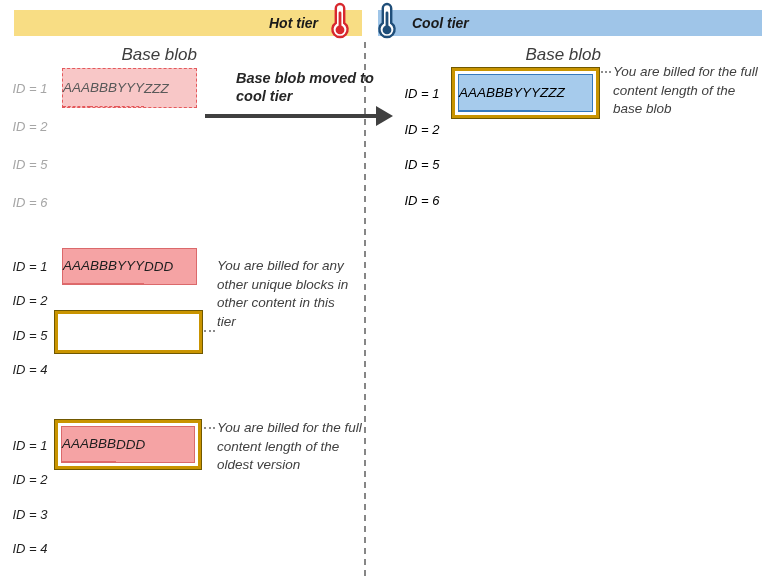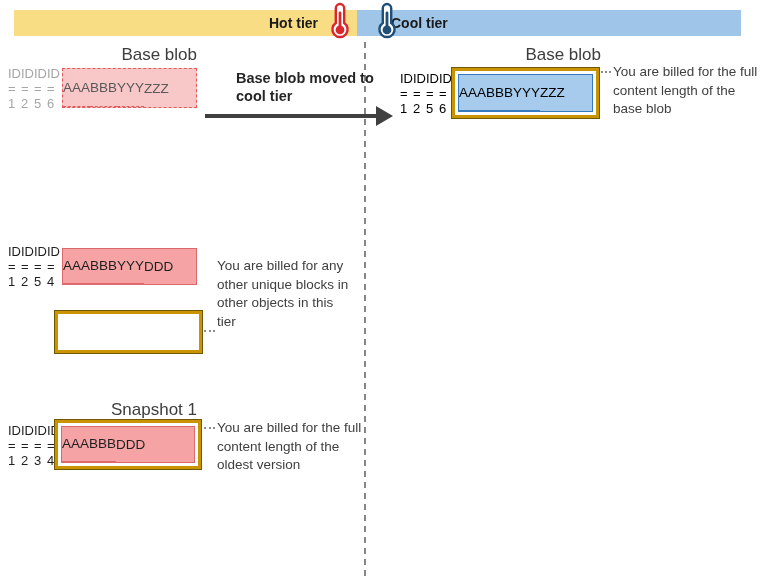--- a/index.html
+++ b/index.html
@@ -1,34 +1,34 @@
 <!DOCTYPE html>
 <html><head>
 <meta charset="utf-8">
 <style>
   * { margin:0; padding:0; box-sizing:border-box; }
   body { font-family:"Liberation Sans", sans-serif; background:#fff; }
-  #stage { position:relative; width:762px; height:587px; background:#fff; overflow:hidden; }
+  #stage { position:relative; width:762px; height:587px; background:#fff; overflow:hidden;font-style:italic; }
   .abs { position:absolute; }
 
   
   .tier-bar { height:26px; display:flex; align-items:center; font-size:14px; font-weight:700; color:#1a1a1a; }
   .hot-bar { left:14px; top:10px; width:348px; background:#F8DD84; justify-content:flex-end; padding-right:44px; }
-  .cool-bar { left:357px; top:10px; width:384px; background:#9FC5E8; padding-left:34px; }
+  .cool-bar { left:378px; top:10px; width:384px; background:#9FC5E8; padding-left:34px; }
   .thermo { width:22px; height:37px; }
 
   
   .divider { left:364px; top:42px; width:2px; height:535px;
     background:repeating-linear-gradient(to bottom,#868686 0 6px,transparent 6px 11px); }
 
   
   .blob-title { font-size:17px; color:#3d3d3d; text-align:right; }
 
   
-  .id-col { display:flex; width:44px; }
+  .id-col { display:flex; flex-direction:column; width:44px; }
   .id-col div { display:flex; align-items:center; justify-content:center; font-size:13px; }
   .gray-ids div { color:#A6A6A6; }
   .dark-ids div { color:#1f1f1f; }
   .black-ids div { color:#000; }
 
   
   .blocks { display:flex; flex-direction:row; width:135px; }
   .blocks div { display:flex; align-items:center; justify-content:center; font-size:13.5px; }
 
   .dashed-table { background:#F8C7C7; border:1px dashed #E4595C; }
@@ -117,23 +117,22 @@
     <div>ID = 4</div>
   </div>
   <div class="abs blocks pink-table" style="left:62px; top:248px;">
     <div>AAA</div>
     <div>BBB</div>
     <div>YYY</div>
     <div>DDD</div>
   </div>
   <div class="abs gold-highlight" style="left:55px; top:311px; width:147px; height:42px;"></div>
   <div class="abs leader" style="left:204px; top:330px; width:11px;"></div>
-  <div class="abs note" style="left:217px; top:257px; width:132px;">You are billed for any other unique blocks in other objects in this tier</div>
+  <div class="abs note" style="left:217px; top:257px; width:132px;">You are billed for any other unique blocks in other content in this tier</div>
 
-  <div class="abs blob-title" style="left:62px; top:400px; width:135px;">Snapshot 1</div>
   <div class="abs id-col dark-ids h345" style="left:8px; top:428px;">
     <div>ID = 1</div>
     <div>ID = 2</div>
     <div>ID = 3</div>
     <div>ID = 4</div>
   </div>
   <div class="abs gold-frame" style="left:55px; top:420px;">
     <div class="blocks pink-table" style="width:134px;">
       <div>AAA</div>
       <div>BBB</div>

